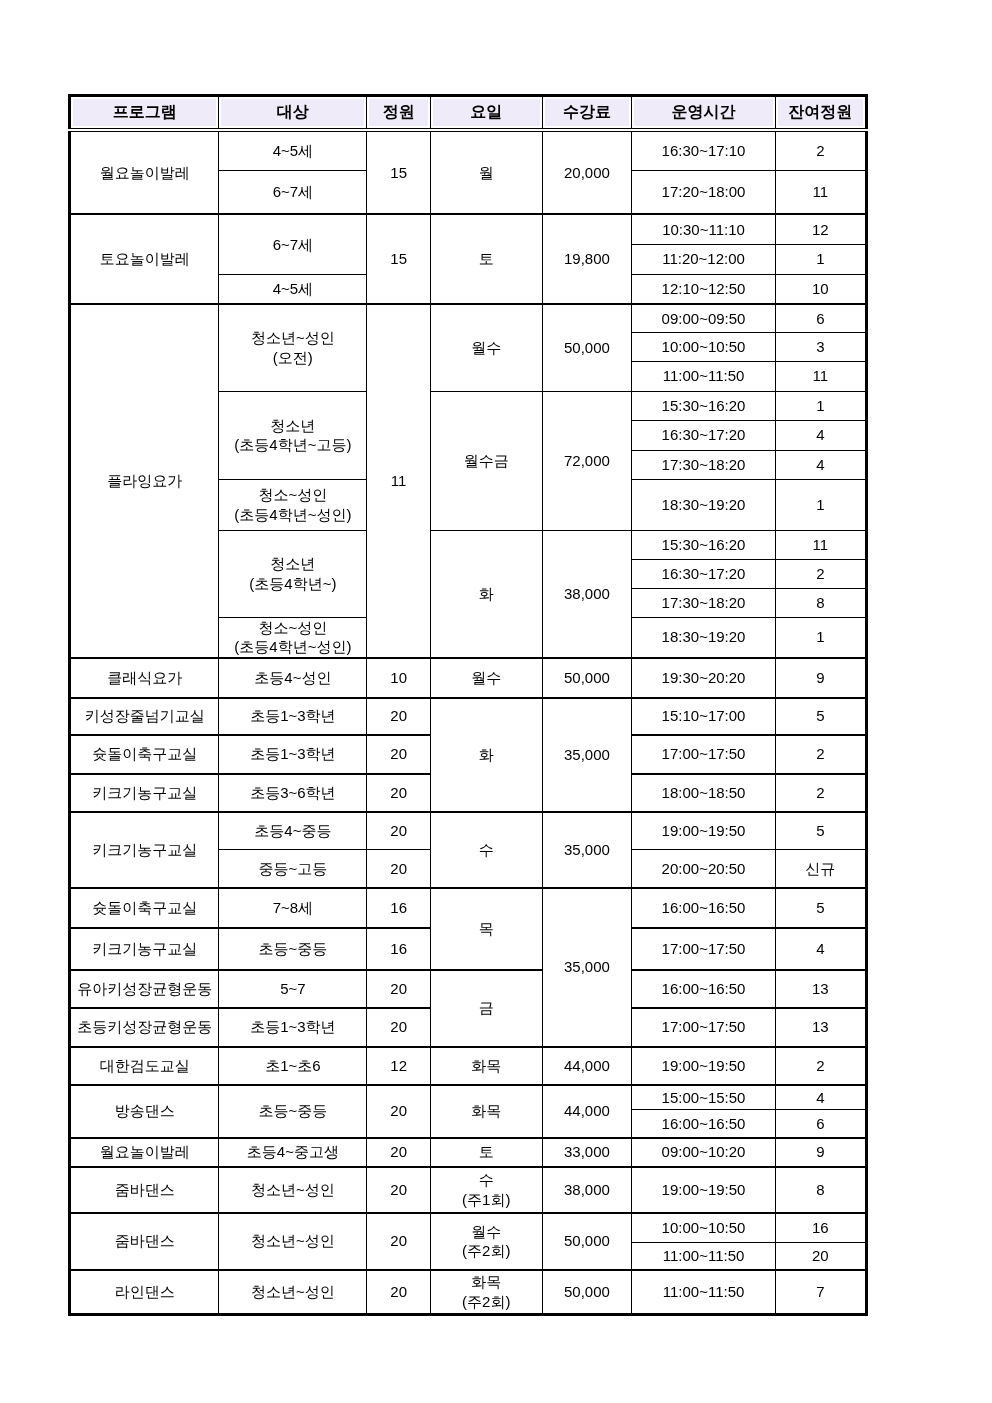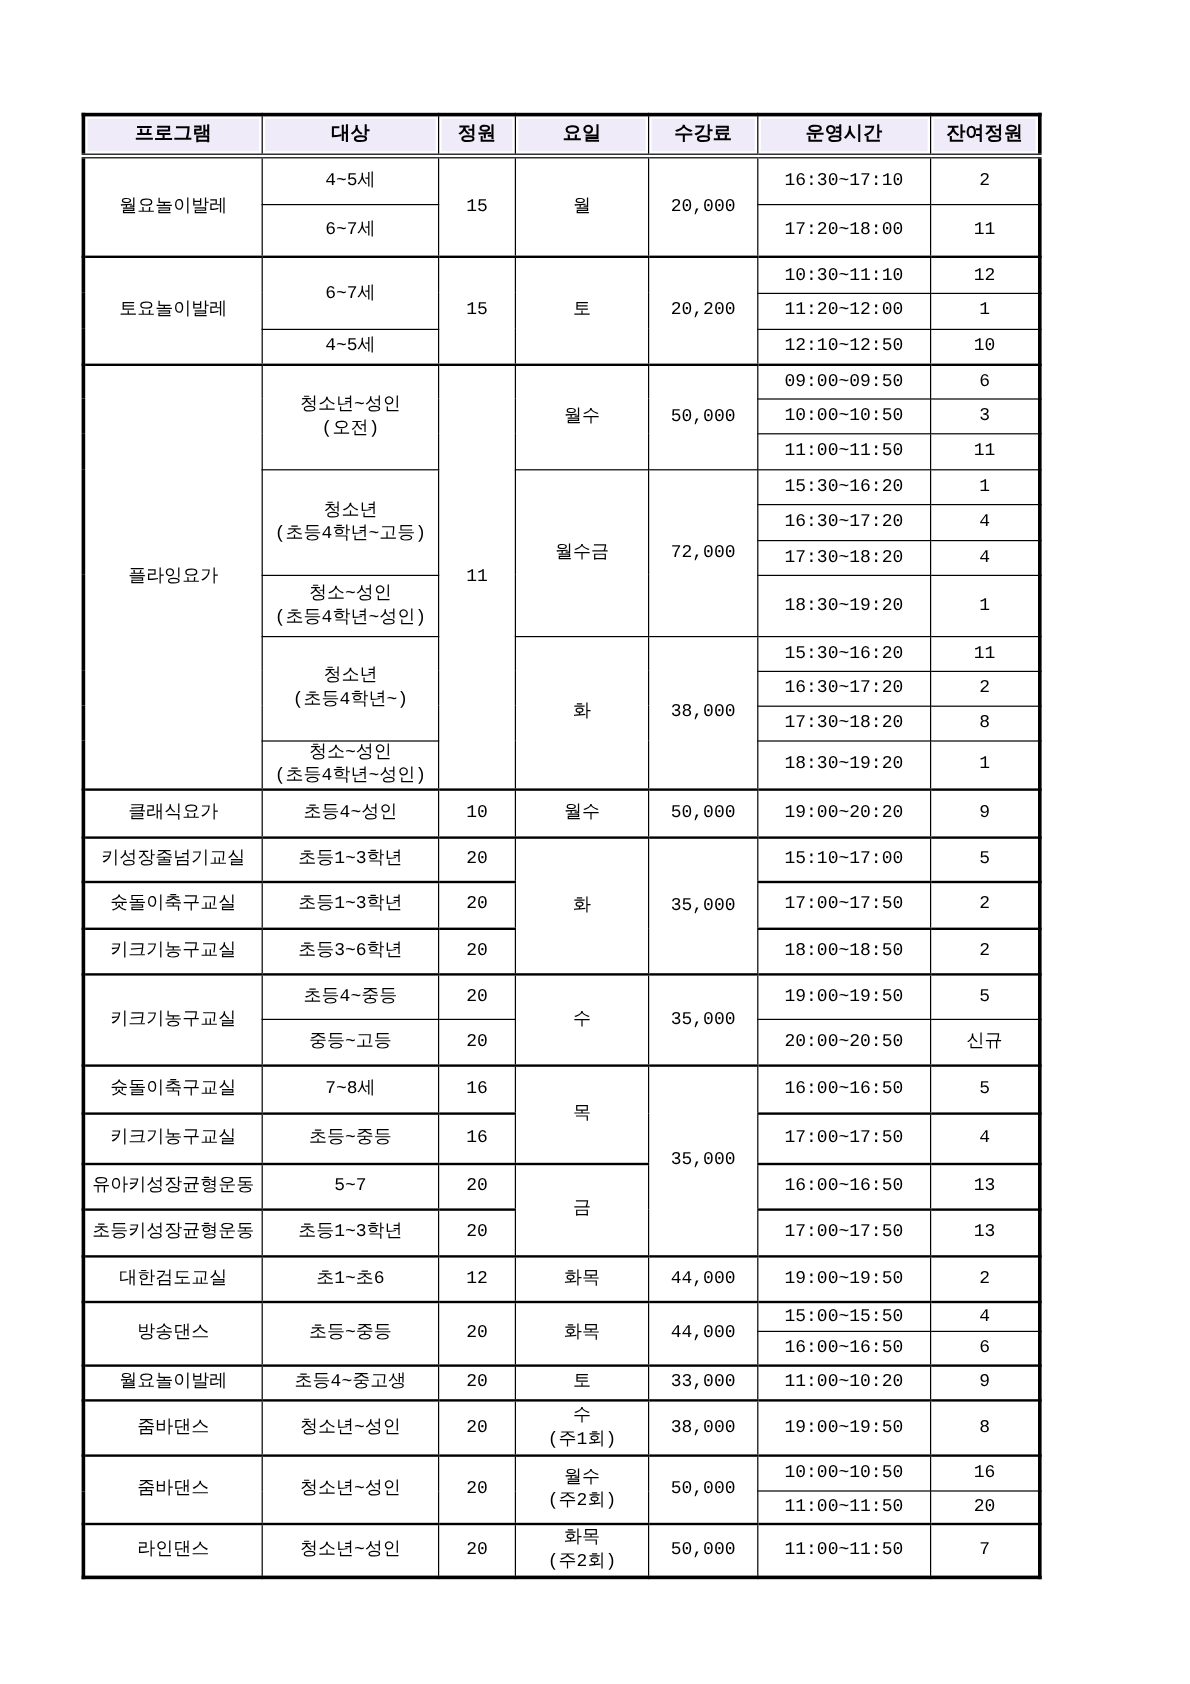--- a/index.html
+++ b/index.html
@@ -8,21 +8,20 @@
     background: #FFFFFF;
     width: 992px;
     height: 1403px;
     font-family: "Liberation Sans", "DejaVu Sans", sans-serif;
   }
   .sheet {
     position: relative;
     width: 868px;
     height: 1403px;
     background: #FFFFFF;
-    font-family: Liberation Mono, monospace;
   }
   table.schedule {
     position: absolute;
     left: 68px;
     top: 94px;
     border-collapse: collapse;
     table-layout: fixed;
     border: 3px solid #000000;
   }
   table.schedule col.c-program   { width: 160px; }
@@ -93,21 +92,21 @@
       <tr style="height:44px">
         <td>6~7세</td>
         <td>17:20~18:00</td>
         <td>11</td>
       </tr>
       <tr class="g" style="height:30px">
         <td rowspan="3">토요놀이발레</td>
         <td rowspan="2">6~7세</td>
         <td rowspan="3">15</td>
         <td rowspan="3">토</td>
-        <td rowspan="3">20,200</td>
+        <td rowspan="3">19,800</td>
         <td>10:30~11:10</td>
         <td>12</td>
       </tr>
       <tr style="height:30px">
         <td>11:20~12:00</td>
         <td>1</td>
       </tr>
       <tr style="height:30px">
         <td>4~5세</td>
         <td>12:10~12:50</td>
@@ -174,21 +173,21 @@
 (초등4학년~성인)</td>
         <td>18:30~19:20</td>
         <td>1</td>
       </tr>
       <tr class="g" style="height:40px">
         <td>클래식요가</td>
         <td>초등4~성인</td>
         <td>10</td>
         <td>월수</td>
         <td>50,000</td>
-        <td>19:00~20:20</td>
+        <td>19:30~20:20</td>
         <td>9</td>
       </tr>
       <tr class="g" style="height:37px">
         <td>키성장줄넘기교실</td>
         <td>초등1~3학년</td>
         <td>20</td>
         <td rowspan="3">화</td>
         <td rowspan="3">35,000</td>
         <td>15:10~17:00</td>
         <td>5</td>
@@ -274,21 +273,21 @@
       <tr style="height:28px">
         <td>16:00~16:50</td>
         <td>6</td>
       </tr>
       <tr class="g" style="height:29px">
         <td>월요놀이발레</td>
         <td>초등4~중고생</td>
         <td>20</td>
         <td>토</td>
         <td>33,000</td>
-        <td>11:00~10:20</td>
+        <td>09:00~10:20</td>
         <td>9</td>
       </tr>
       <tr class="g" style="height:46px">
         <td>줌바댄스</td>
         <td>청소년~성인</td>
         <td>20</td>
         <td>수
 (주1회)</td>
         <td>38,000</td>
         <td>19:00~19:50</td>

